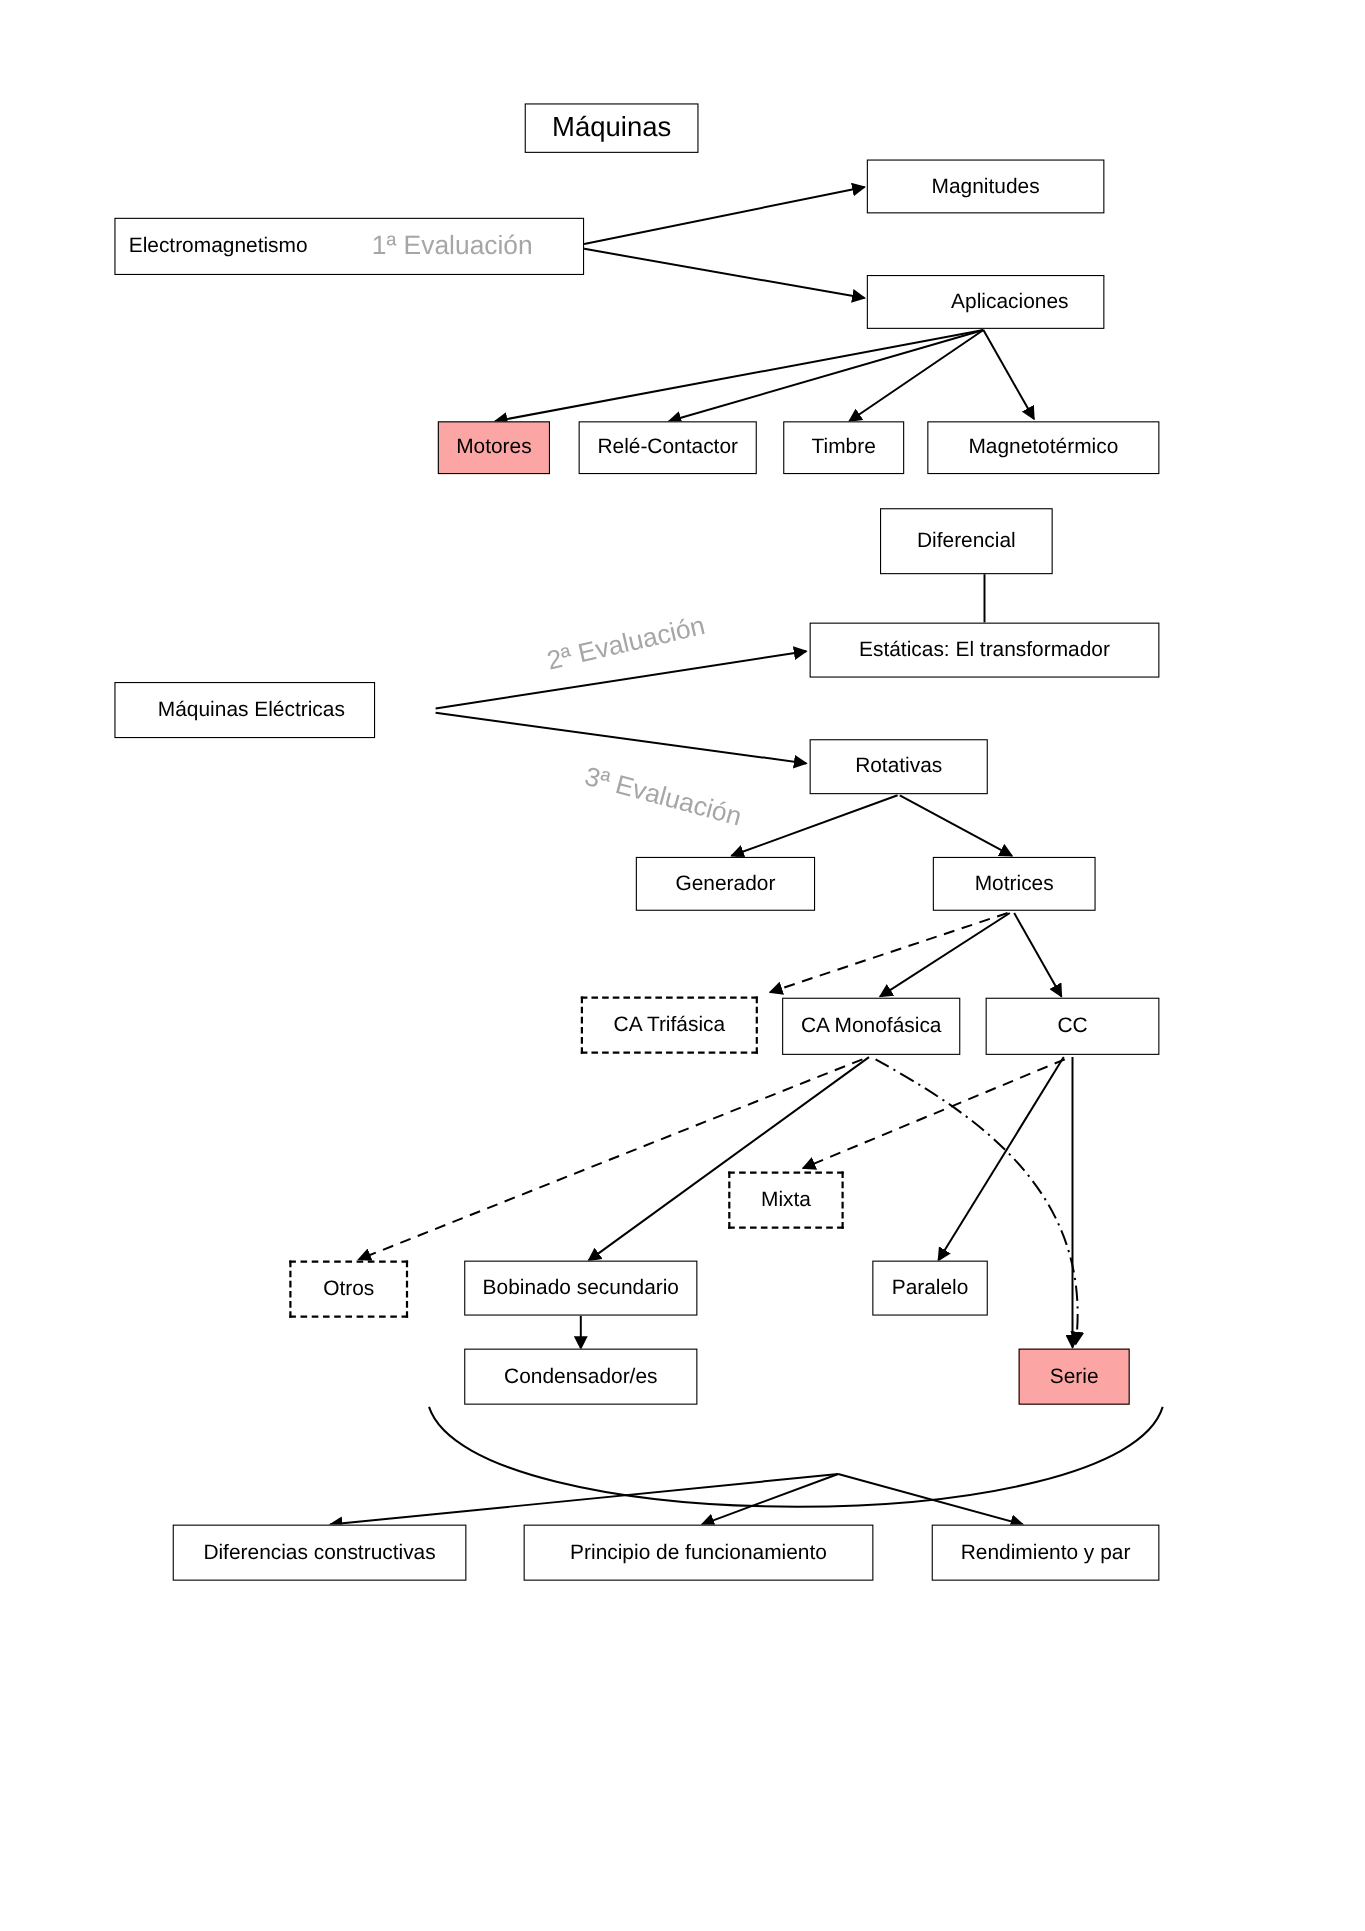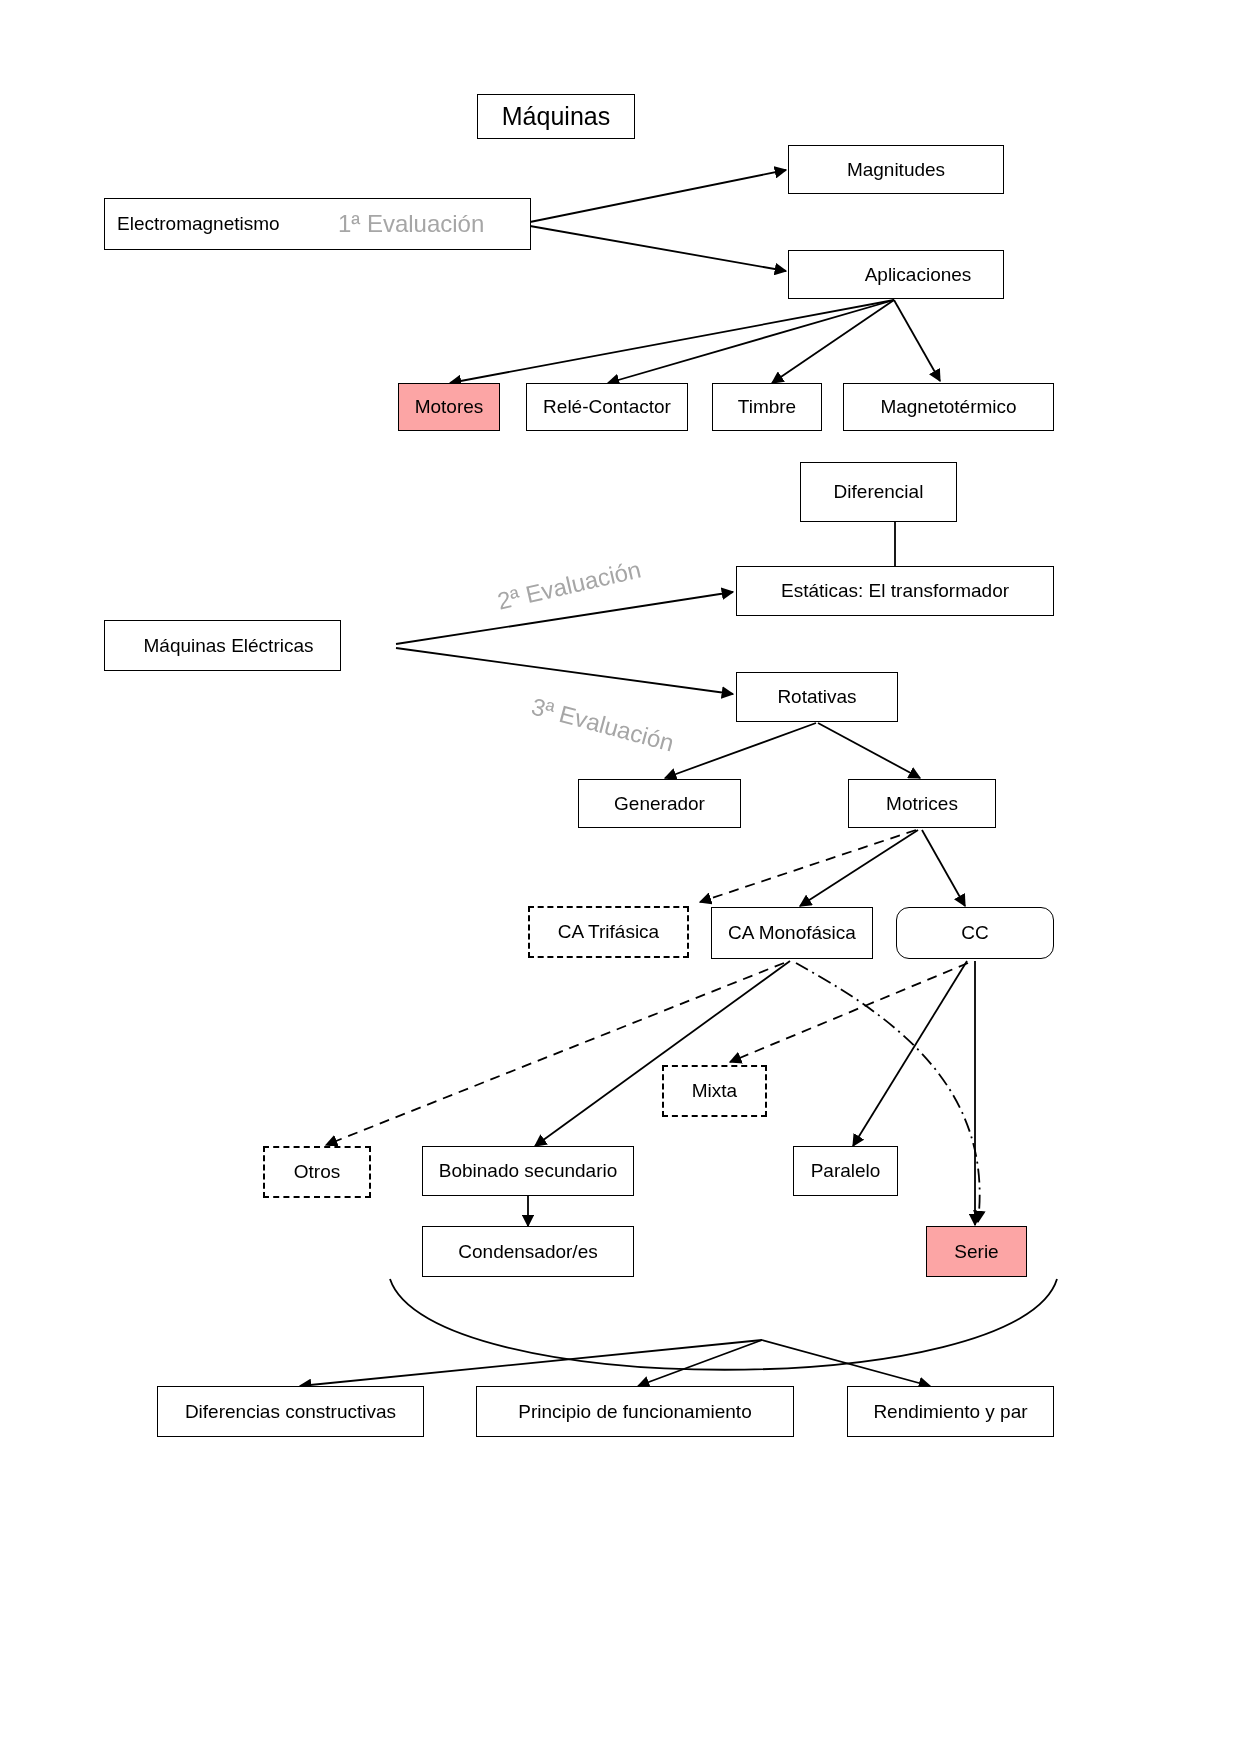--- a/index.html
+++ b/index.html
@@ -191,21 +191,21 @@
   </div>
 
   <div class="node reg dashed" style="left:528px; top:906px; width:161px; height:52px;">
     <span>CA Trifásica</span>
   </div>
 
   <div class="node reg" style="left:711px; top:907px; width:162px; height:52px;">
     <span>CA Monofásica</span>
   </div>
 
-  <div class="node reg" style="left:896px; top:907px; width:158px; height:52px;border-radius:13px;">
+  <div class="node reg" style="left:896px; top:907px; width:158px; height:52px;">
     <span>CC</span>
   </div>
 
   <div class="node reg dashed" style="left:662px; top:1065px; width:105px; height:52px;">
     <span>Mixta</span>
   </div>
 
   <div class="node reg dashed" style="left:263px; top:1146px; width:108px; height:52px;">
     <span>Otros</span>
   </div>

